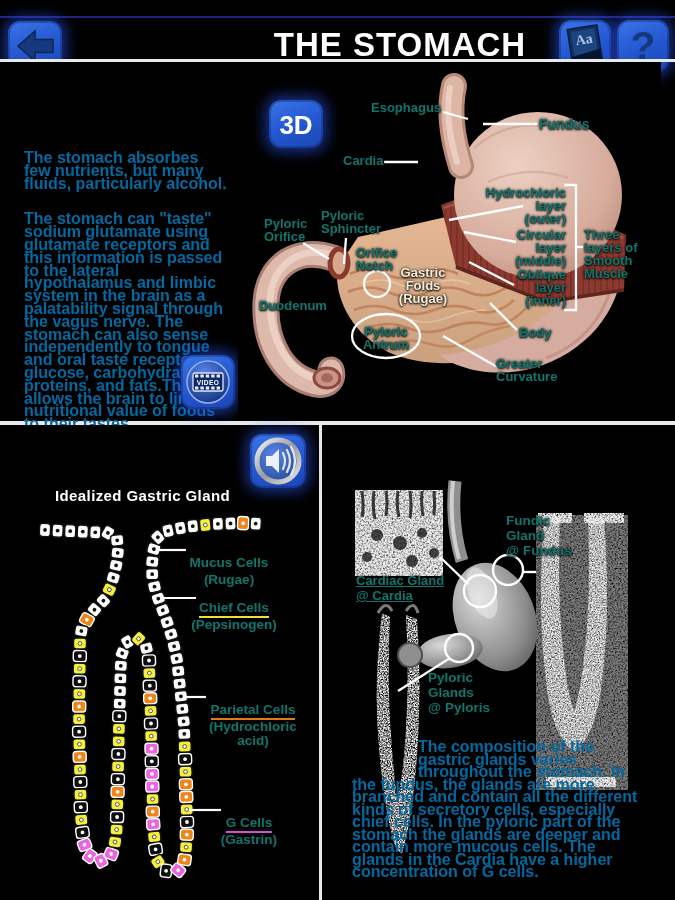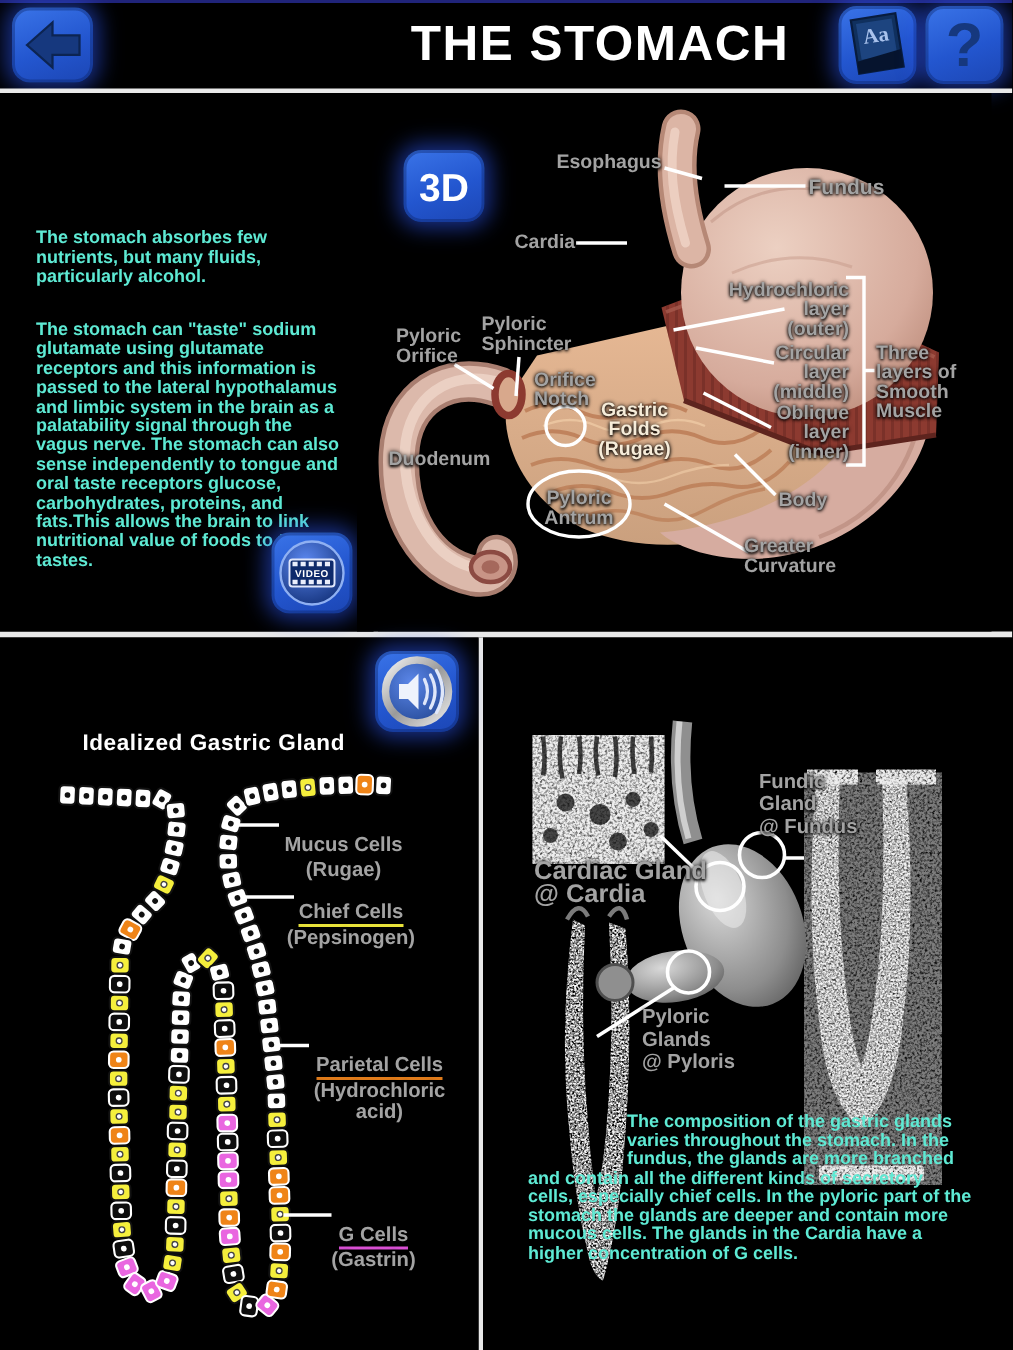--- a/index.html
+++ b/index.html
@@ -2,35 +2,35 @@
 <html><head>
 <meta charset="utf-8">
 <style>
   html,body{margin:0;padding:0;background:#000;}
   #app{position:relative;width:675px;height:900px;background:#000;overflow:hidden;
        font-family:"Liberation Sans", sans-serif;color:#f2f2f2;}
   .panel{position:absolute;background:#000;}
   .divider{position:absolute;background:#e9e9e9;}
   .topline{position:absolute;left:0;top:0;width:675px;height:2px;background:#20247a;}
   
-  #header{left:0;top:0;width:675px;height:59px;}
+  #header{left:0;top:16px;width:675px;height:59px;}
   .hbtn{position:absolute;border-radius:12px;cursor:pointer;
         background:linear-gradient(160deg,#3a74e8 0%,#2356cf 55%,#1c46b4 100%);
         box-shadow:0 0 14px 4px rgba(45,90,255,.55), inset 0 0 0 2px rgba(10,30,90,.35);}
   #page-title{position:absolute;left:230px;top:10px;width:340px;text-align:center;
         font-size:33px;font-weight:bold;letter-spacing:1px;color:#fff;}
   
-  .lbl{position:absolute;font-size:13px;font-weight:bold;line-height:14px;color:#a3a3a3;
+  .lbl{position:absolute;font-size:13px;font-weight:bold;line-height:14px;color:#0f766e;
        white-space:pre-line;text-shadow:0 1px 2px #000,0 0 3px #000;}
   .lbl .main{display:inline-block;border-bottom:2px solid transparent;padding-bottom:1px;}
   .lbl .sub{display:block;}
   .ralign{text-align:right;}
   .calign{text-align:center;}
   
-  .para{font-size:12px;font-weight:bold;line-height:12.8px;color:#5eead4;}
+  .para{font-size:16px;font-weight:bold;line-height:12.8px;color:#0369a1;}
   #info-text{position:absolute;left:24px;top:90px;width:204px;}
   #info-text .p2{margin-top:23px;}
   #gland-title{position:absolute;left:40px;top:62px;width:205px;text-align:center;
        font-size:15px;font-weight:bold;letter-spacing:.4px;color:#fff;}
   #histo-para{position:absolute;left:30px;top:316px;width:296px;line-height:12.5px;}
   .indent-spacer{float:left;width:66px;height:27px;}
   svg{position:absolute;left:0;top:0;}
 </style>
 </head>
 <body>
@@ -774,21 +774,21 @@
         <circle cx="137" cy="223" r="14"></circle>
         <line x1="118" y1="132" x2="146" y2="159"></line>
         <line x1="201" y1="147" x2="214" y2="147"></line>
         <line x1="128" y1="233" x2="76" y2="266"></line>
       </g>
     </svg>
 
     <div class="lbl" style="left:158px;top:88px;font-size:13.5px;line-height:15px;margin-left:26px;">Fundic
 Gland
 @ Fundus</div>
-    <div class="lbl" style="left:34px;top:148px;font-size:17px;line-height:15px;">Cardiac Gland
+    <div class="lbl" style="left:34px;top:148px;font-size:13px;line-height:15px;text-decoration:underline;">Cardiac Gland
 @ Cardia</div>
     <div class="lbl" style="left:106px;top:245px;font-size:13.5px;line-height:15px;">Pyloric
 Glands
 @ Pyloris</div>
 
     <div id="histo-para" class="para">
       <span class="indent-spacer"></span><span>The composition of the gastric glands varies throughout the stomach. In the fundus, the glands are more branched and contain all the different kinds of secretory cells, especially chief cells. In the pyloric part of the stomach the glands are deeper and contain more mucous cells. The glands in the Cardia have a higher concentration of G cells.</span>
     </div>
   </div>
 

